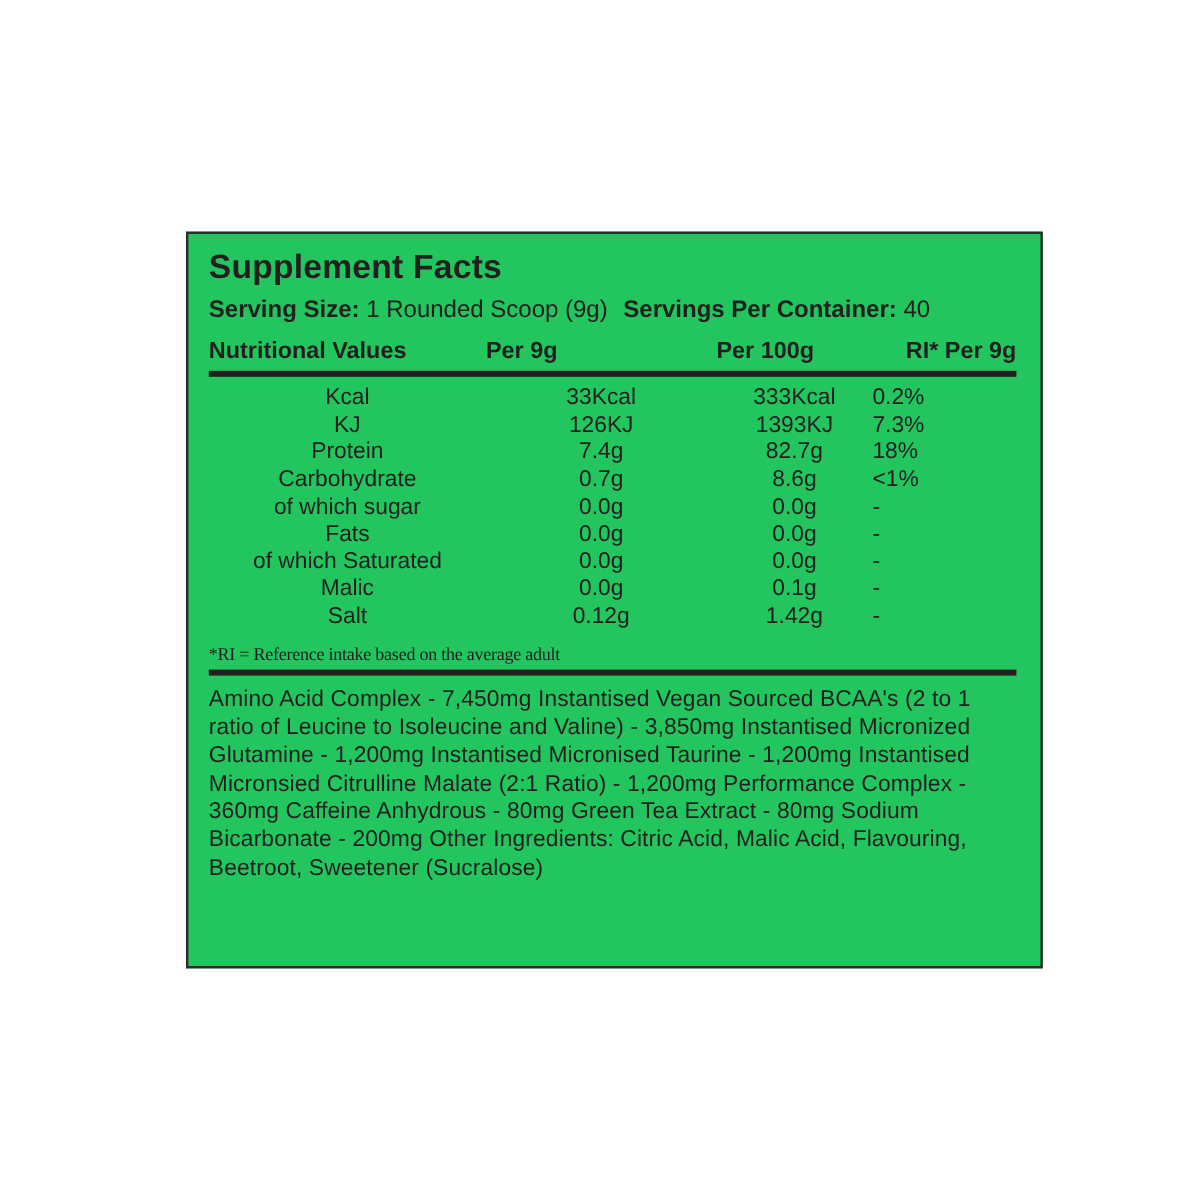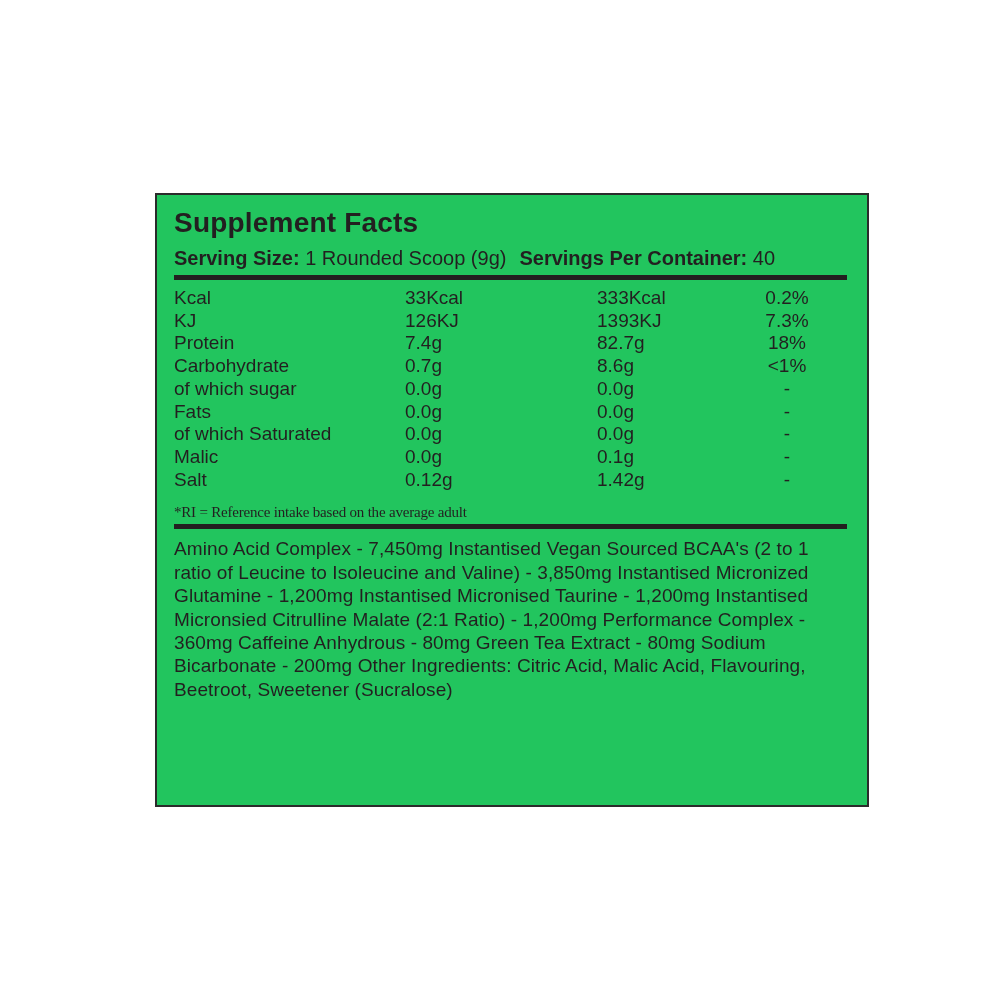--- a/index.html
+++ b/index.html
@@ -56,22 +56,22 @@
     line-height: 23px;
   }
   .nv-header .col-ri { text-align: right; }
   .thick-rule {
     height: 5px;
     background: #231f20;
     margin-top: 5px;
   }
   .nv-body { margin-top: 7px; }
   .nv-row { display: contents; }
-  .nv-body .cell { line-height: 22.7px; }
-  .nv-body .col-ri { text-align: center; }
+  .nv-body .cell { line-height: 22.7px; text-align: center; }
+  .nv-body .col-ri { text-align: left; }
   .footnote {
     margin-top: 12px;
     font-family: Liberation Serif, serif;
     font-size: 15px;
     line-height: 19px;
     letter-spacing: -0.2px;
   }
   .ingredients-heading {
     margin-top: 25px;
     font-family: "DejaVu Sans", sans-serif;
@@ -97,20 +97,26 @@
 <div class="label-box">
 
   <div class="title-row">
     <span class="title-main">Supplement Facts</span>
   </div>
 
   <div class="serving-row">
     <span class="bold">Serving Size:</span><span> 1 Rounded Scoop (9g)</span><span class="serving-gap"></span><span class="bold">Servings Per Container:</span><span> 40</span>
   </div>
 
+  <div class="nv-grid nv-header">
+    <span class="col-name">Nutritional Values</span>
+    <span class="col-9g">Per 9g</span>
+    <span class="col-100g">Per 100g</span>
+    <span class="col-ri">RI* Per 9g</span>
+  </div>
 
   <div class="thick-rule"></div>
 
   <div class="nv-grid nv-body">
     <div class="nv-row">
       <span class="cell">Kcal</span>
       <span class="cell">33Kcal</span>
       <span class="cell">333Kcal</span>
       <span class="cell col-ri">0.2%</span>
     </div>

